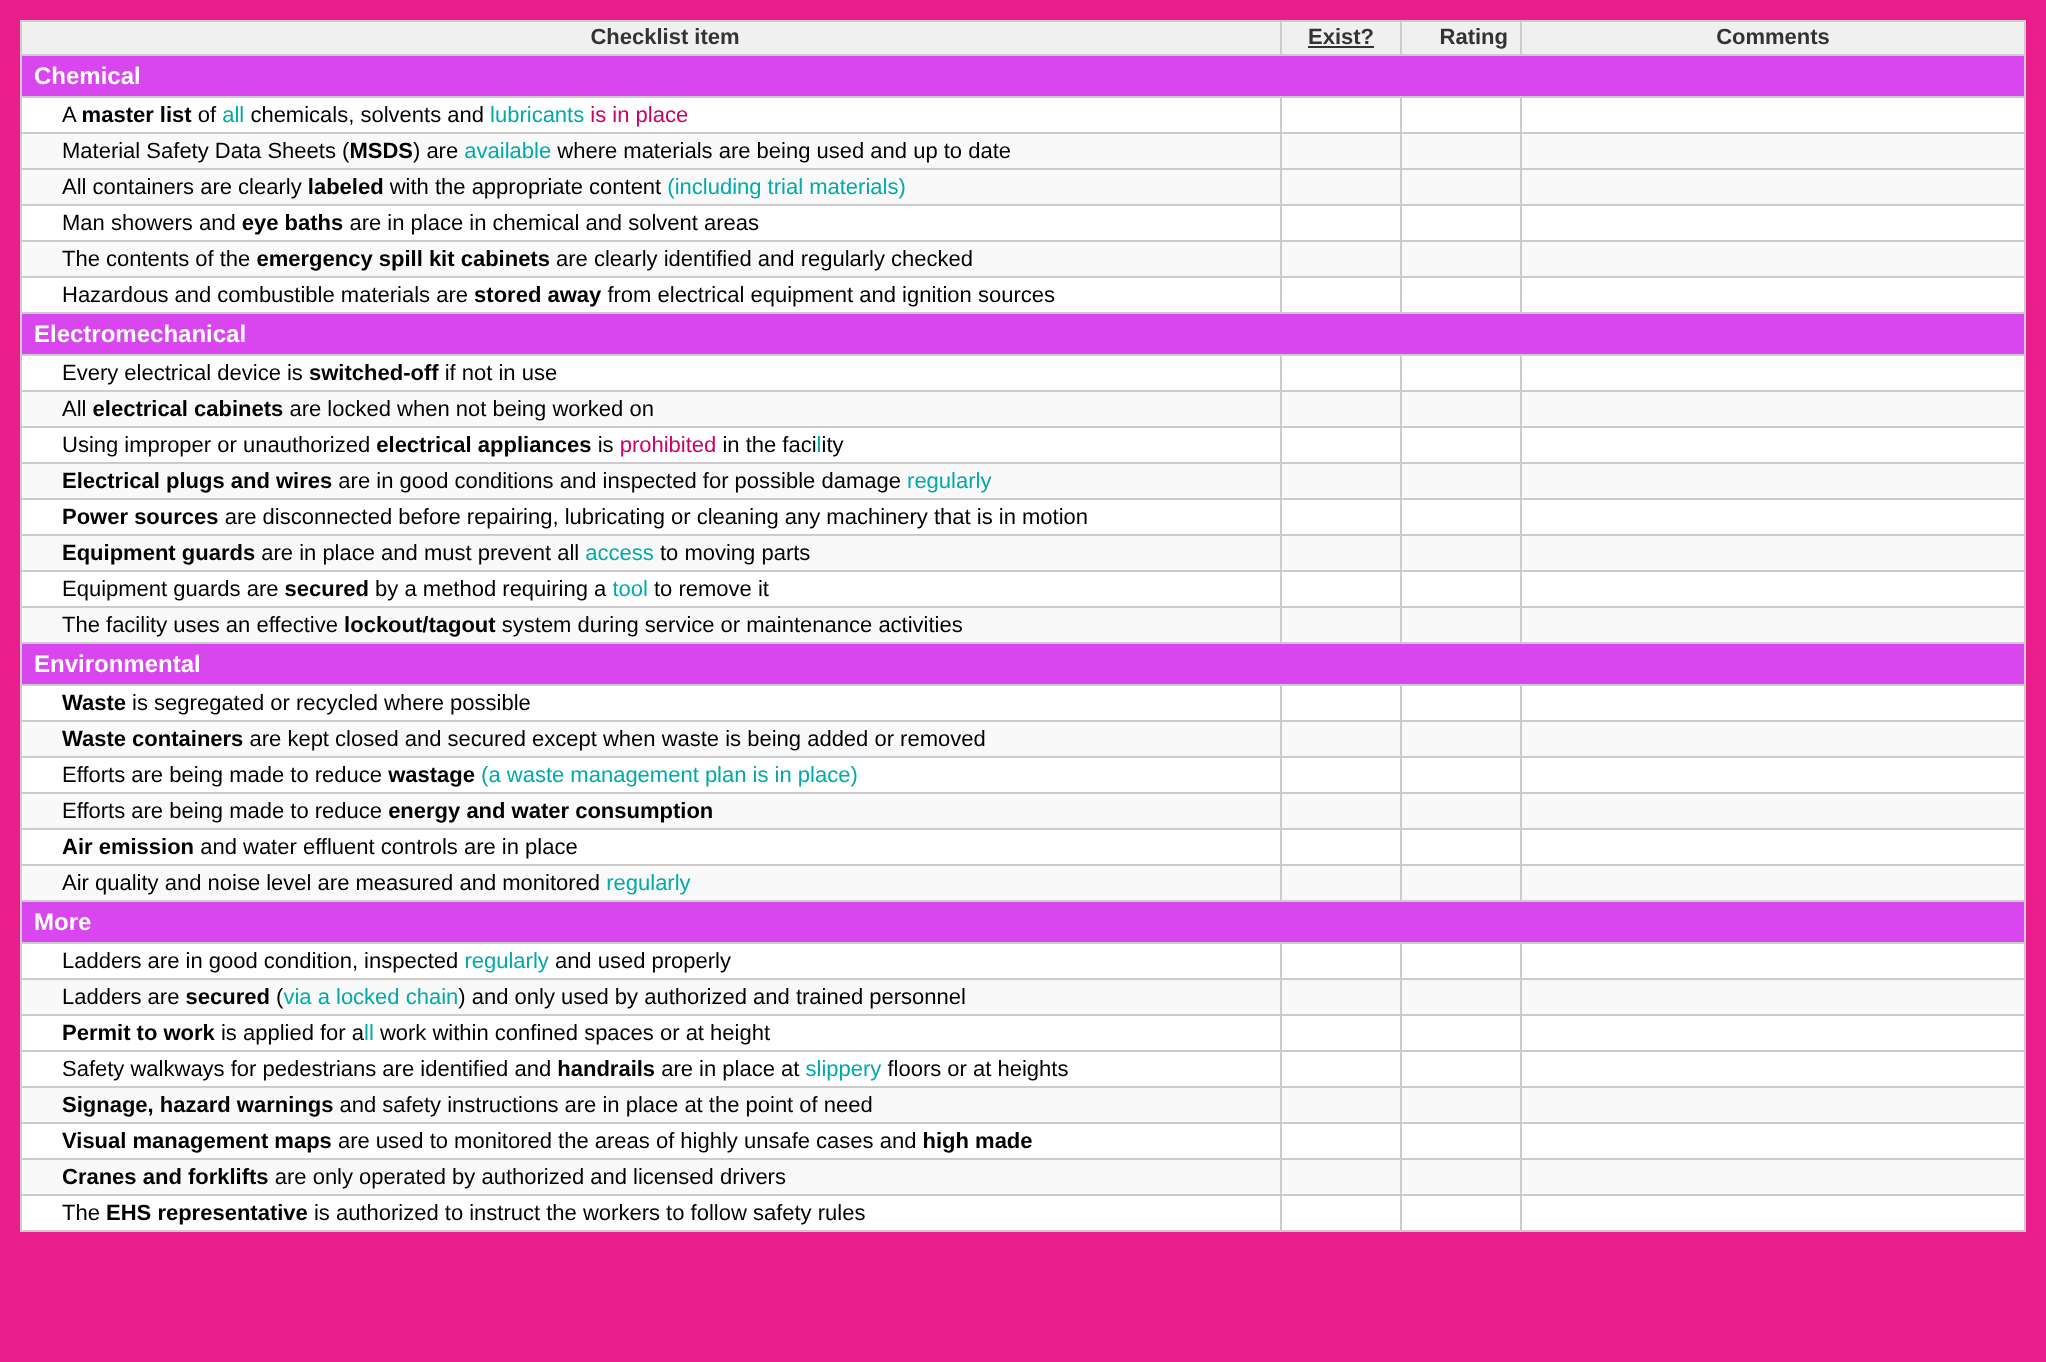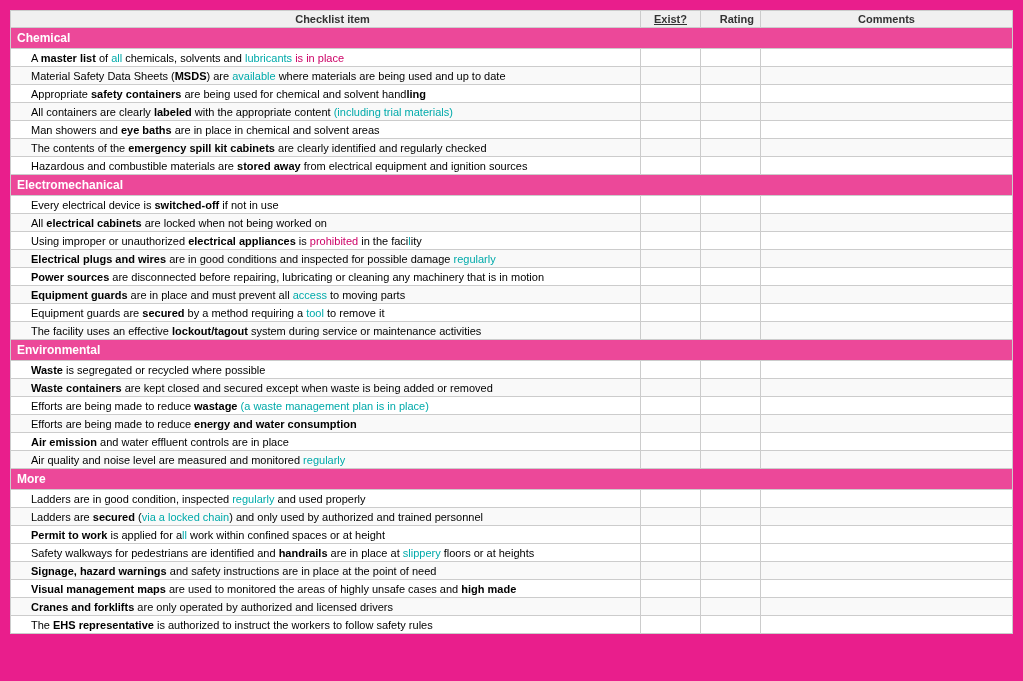--- a/index.html
+++ b/index.html
@@ -26,21 +26,21 @@
       background: #f0f0f0;
       font-weight: bold;
       color: #333;
     }
     .col-item { width: 630px; padding-left: 20px; }
     .col-exist { width: 60px; text-align: center; text-decoration: underline; }
     .col-rating { width: 60px; text-align: right; }
     .col-comments { width: auto; }
 
     .section-header td {
-      background: #ec4899;
+      background: #d946ef;
       color: white;
       font-weight: bold;
       font-size: 12px;
       padding: 3px 6px;
     }
     .row-even { background: #ffffff; }
     .row-odd { background: #f9f9f9; }
     tr.data-row td { height: 18px; }
     .cyan { color: #00aaaa; }
     .magenta { color: #cc0066; }
@@ -67,26 +67,20 @@
           <td class="col-exist"></td>
           <td class="col-rating"></td>
           <td class="col-comments"></td>
         </tr>
         <tr class="data-row row-odd">
           <td class="col-item">Material Safety Data Sheets (<b>MSDS</b>) are <span class="cyan">available</span> where materials are being used and up to date</td>
           <td class="col-exist"></td>
           <td class="col-rating"></td>
           <td class="col-comments"></td>
         </tr>
-        <tr class="data-row row-even">
-          <td class="col-item">Appropriate <b>safety containers</b> are being used for chemical and solvent hand<b>ling</b></td>
-          <td class="col-exist"></td>
-          <td class="col-rating"></td>
-          <td class="col-comments"></td>
-        </tr>
         <tr class="data-row row-odd">
           <td class="col-item">All containers are clearly <b>labeled</b> with the appropriate content <span class="cyan">(including trial materials)</span></td>
           <td class="col-exist"></td>
           <td class="col-rating"></td>
           <td class="col-comments"></td>
         </tr>
         <tr class="data-row row-even">
           <td class="col-item">Man showers and <b>eye baths</b> are in place in chemical and solvent areas</td>
           <td class="col-exist"></td>
           <td class="col-rating"></td>

